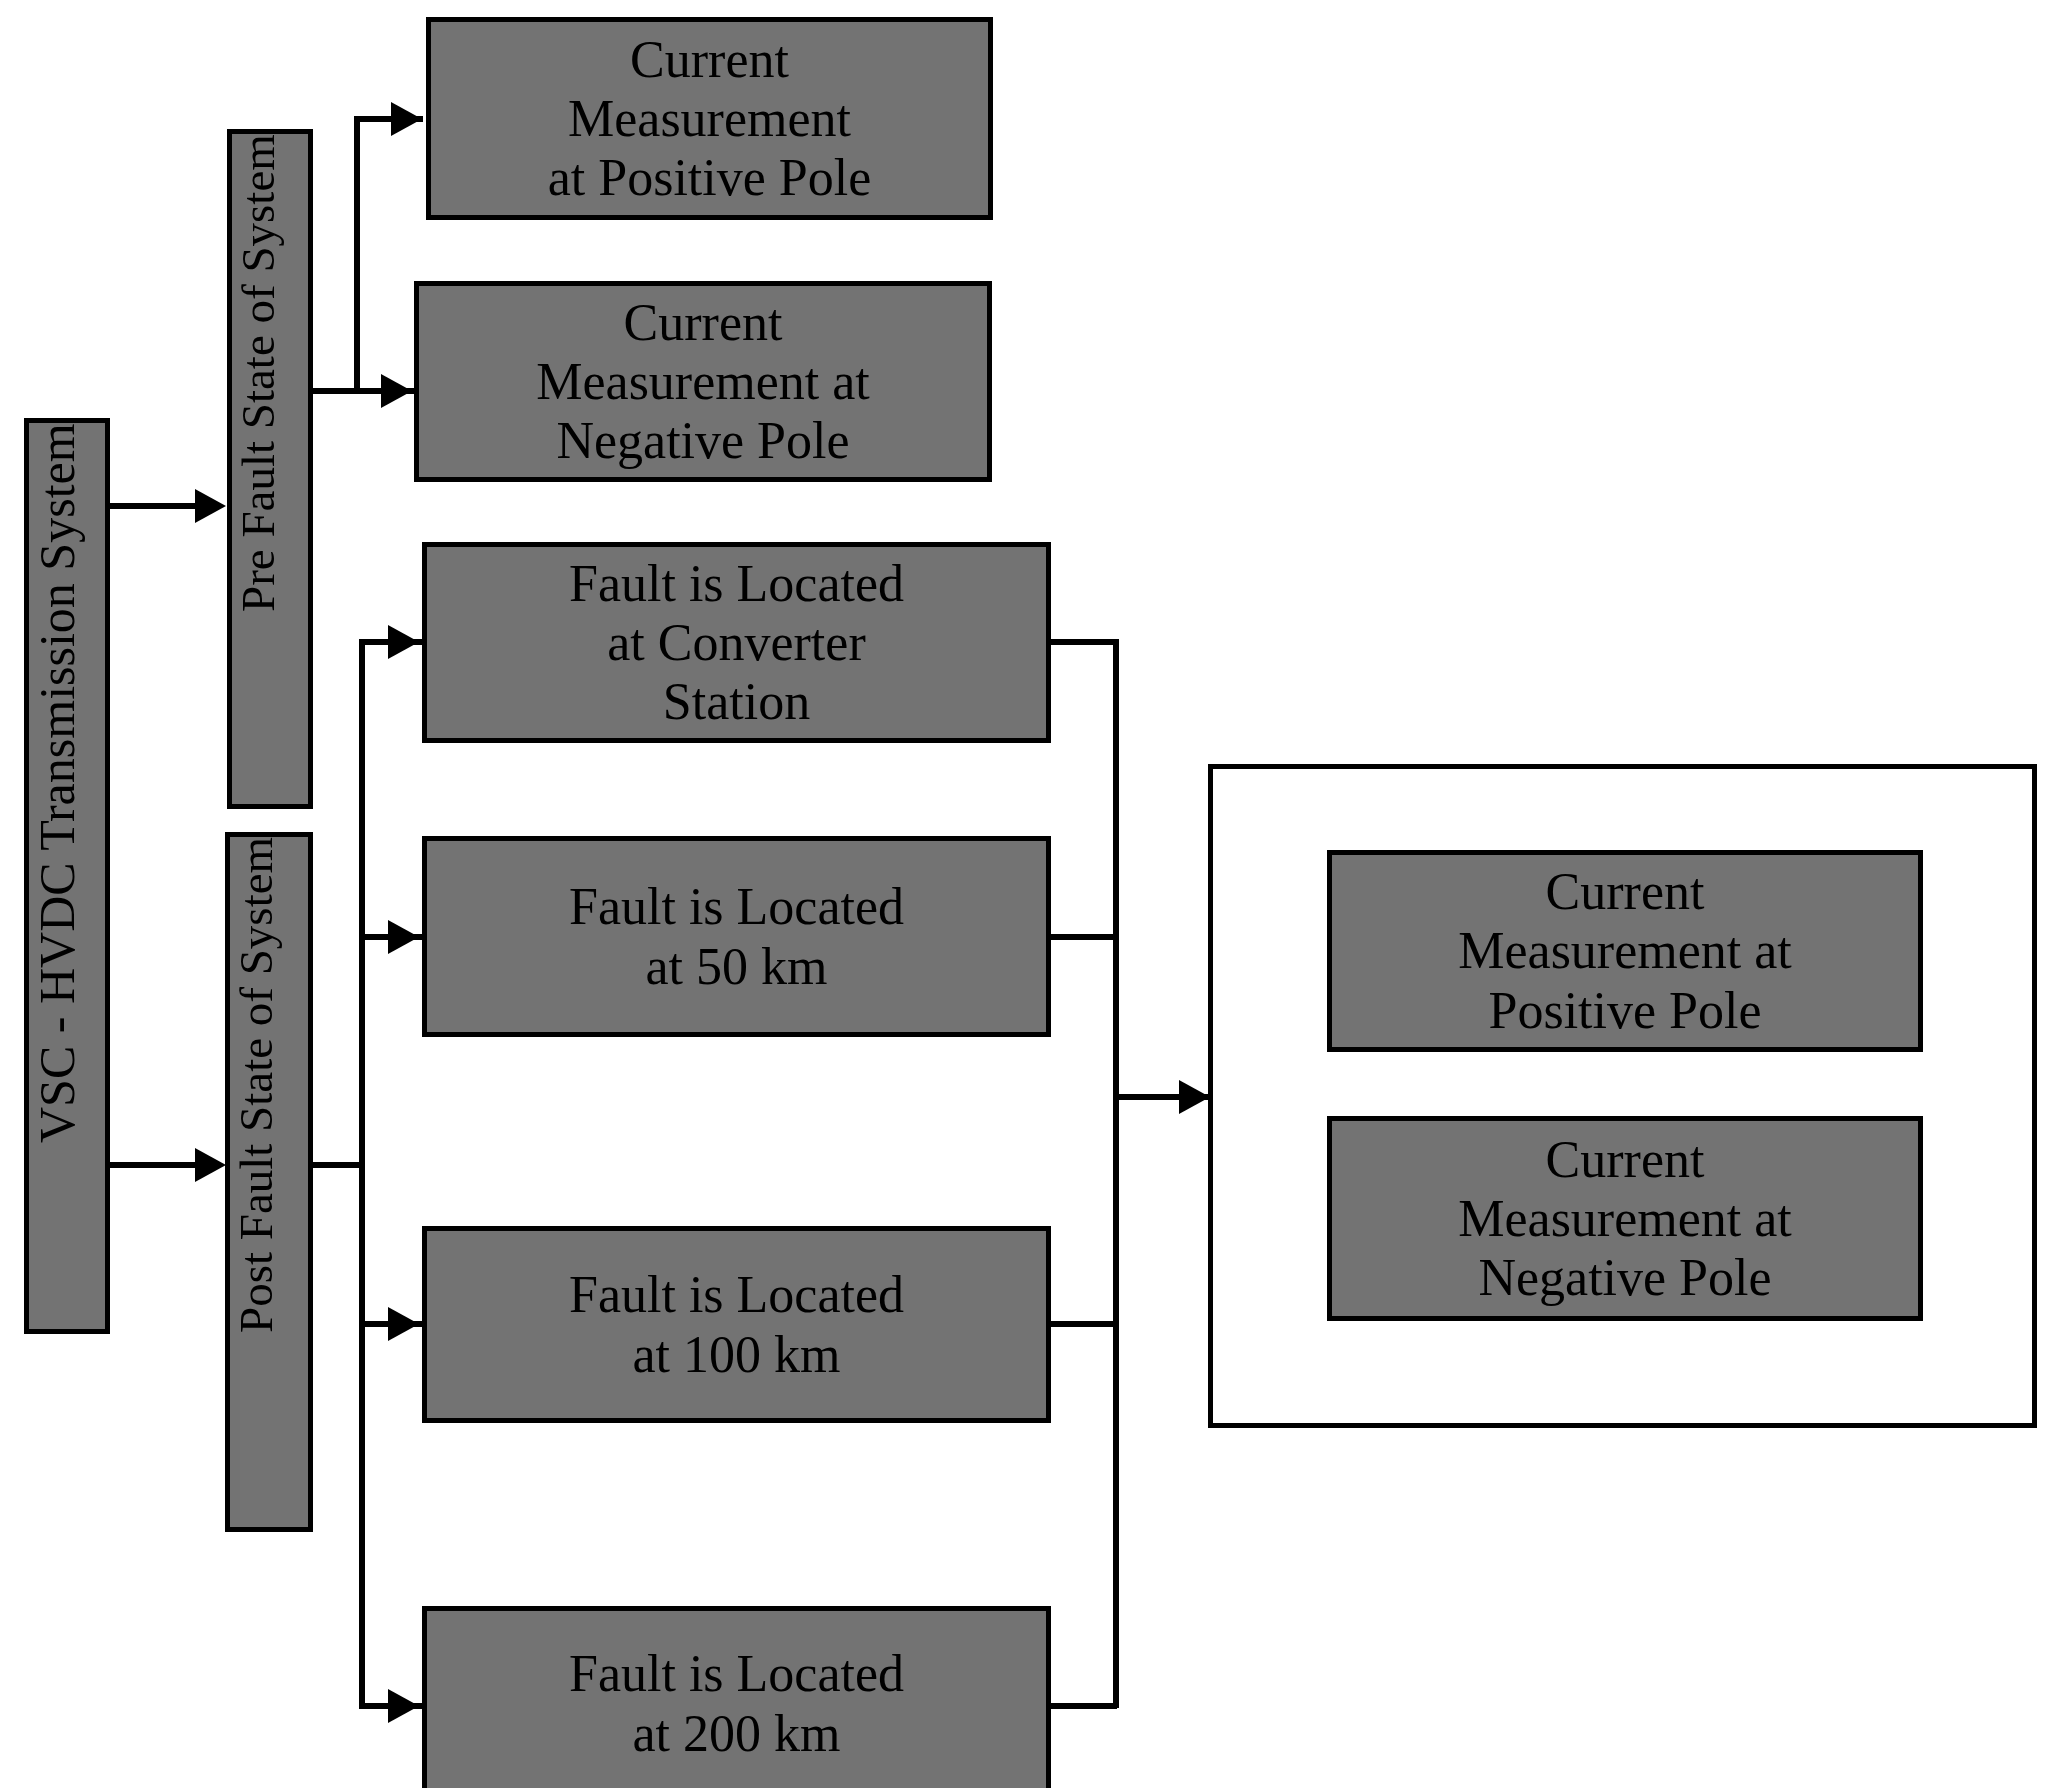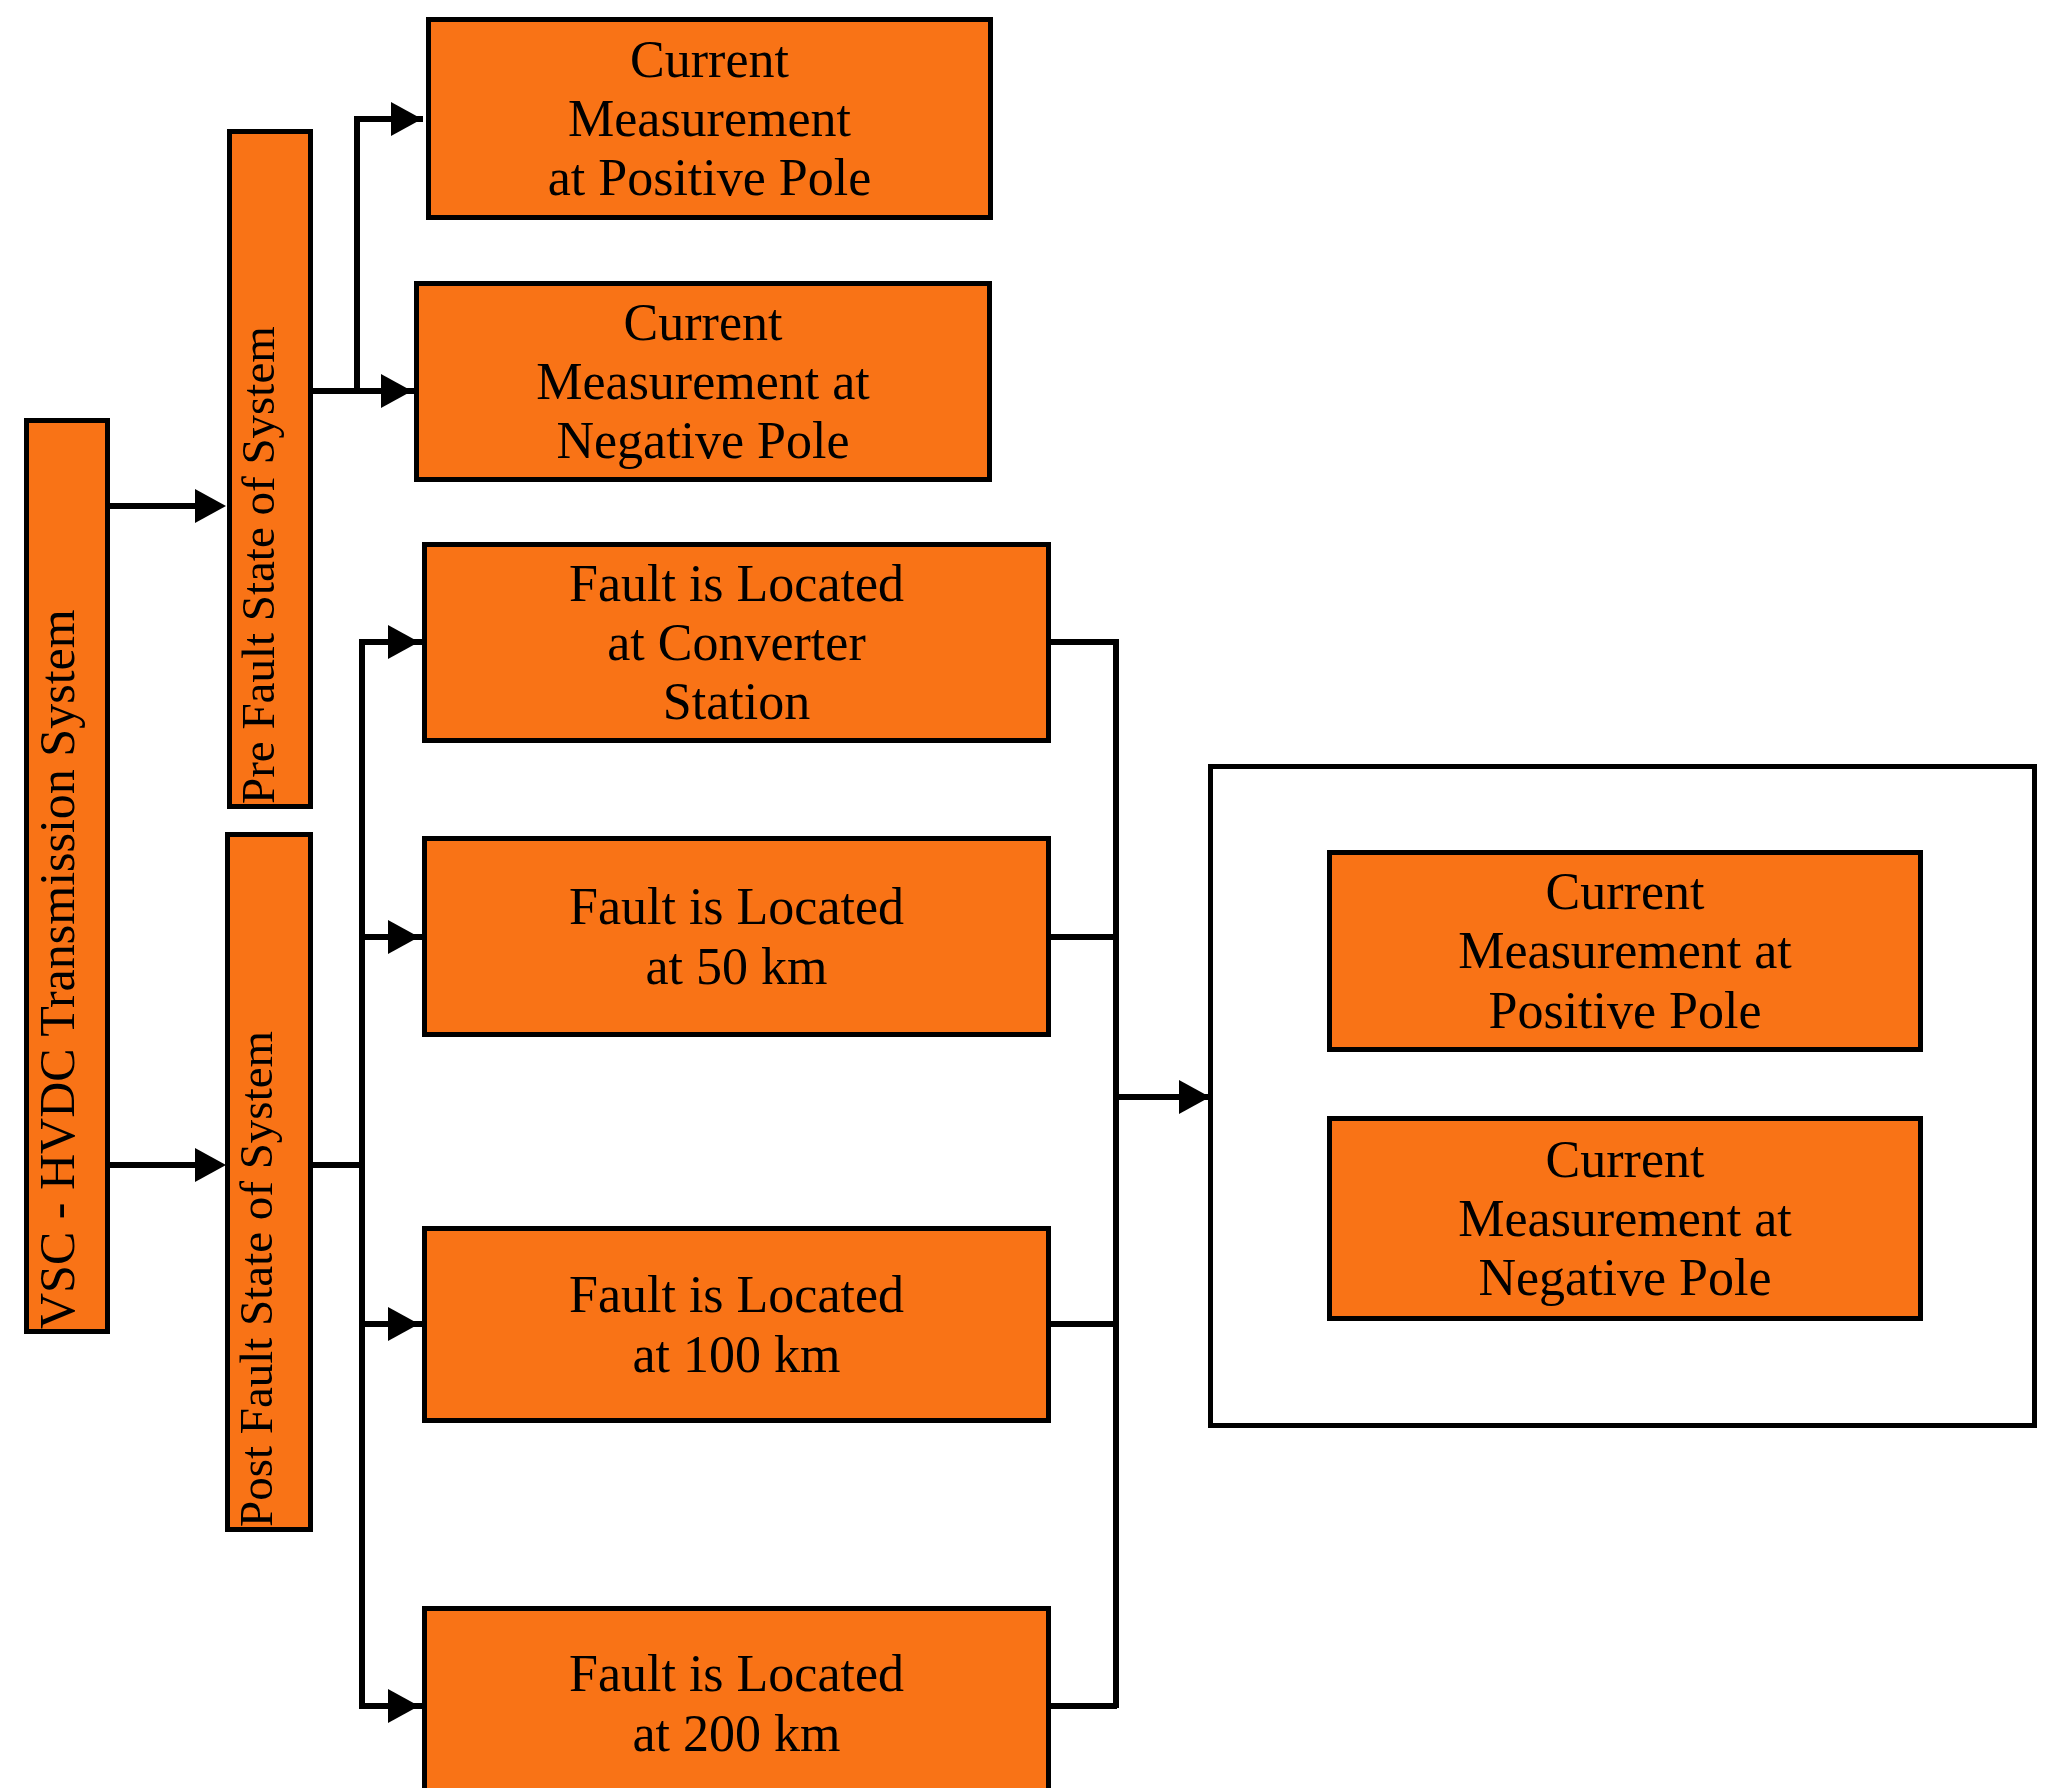--- a/index.html
+++ b/index.html
@@ -13,24 +13,24 @@
     height: 1788px;
     background: #ffffff;
     font-family: "Liberation Serif", "DejaVu Serif", serif;
     color: #000000;
     overflow: hidden;
   }
   .box {
     position: absolute;
     box-sizing: border-box;
     border: 5.5px solid #000000;
-    background: #f97316;
+    background: #737373;
     display: flex;
     align-items: center;
-    justify-content: flex-start;
+    justify-content: flex-end;
     text-align: center;
     line-height: 1.14;
     color: #000000;
   }
   .box .txt {
     display: block;
     width: 100%;
     padding: 0 7.8px;
     white-space: pre-line;
   }

